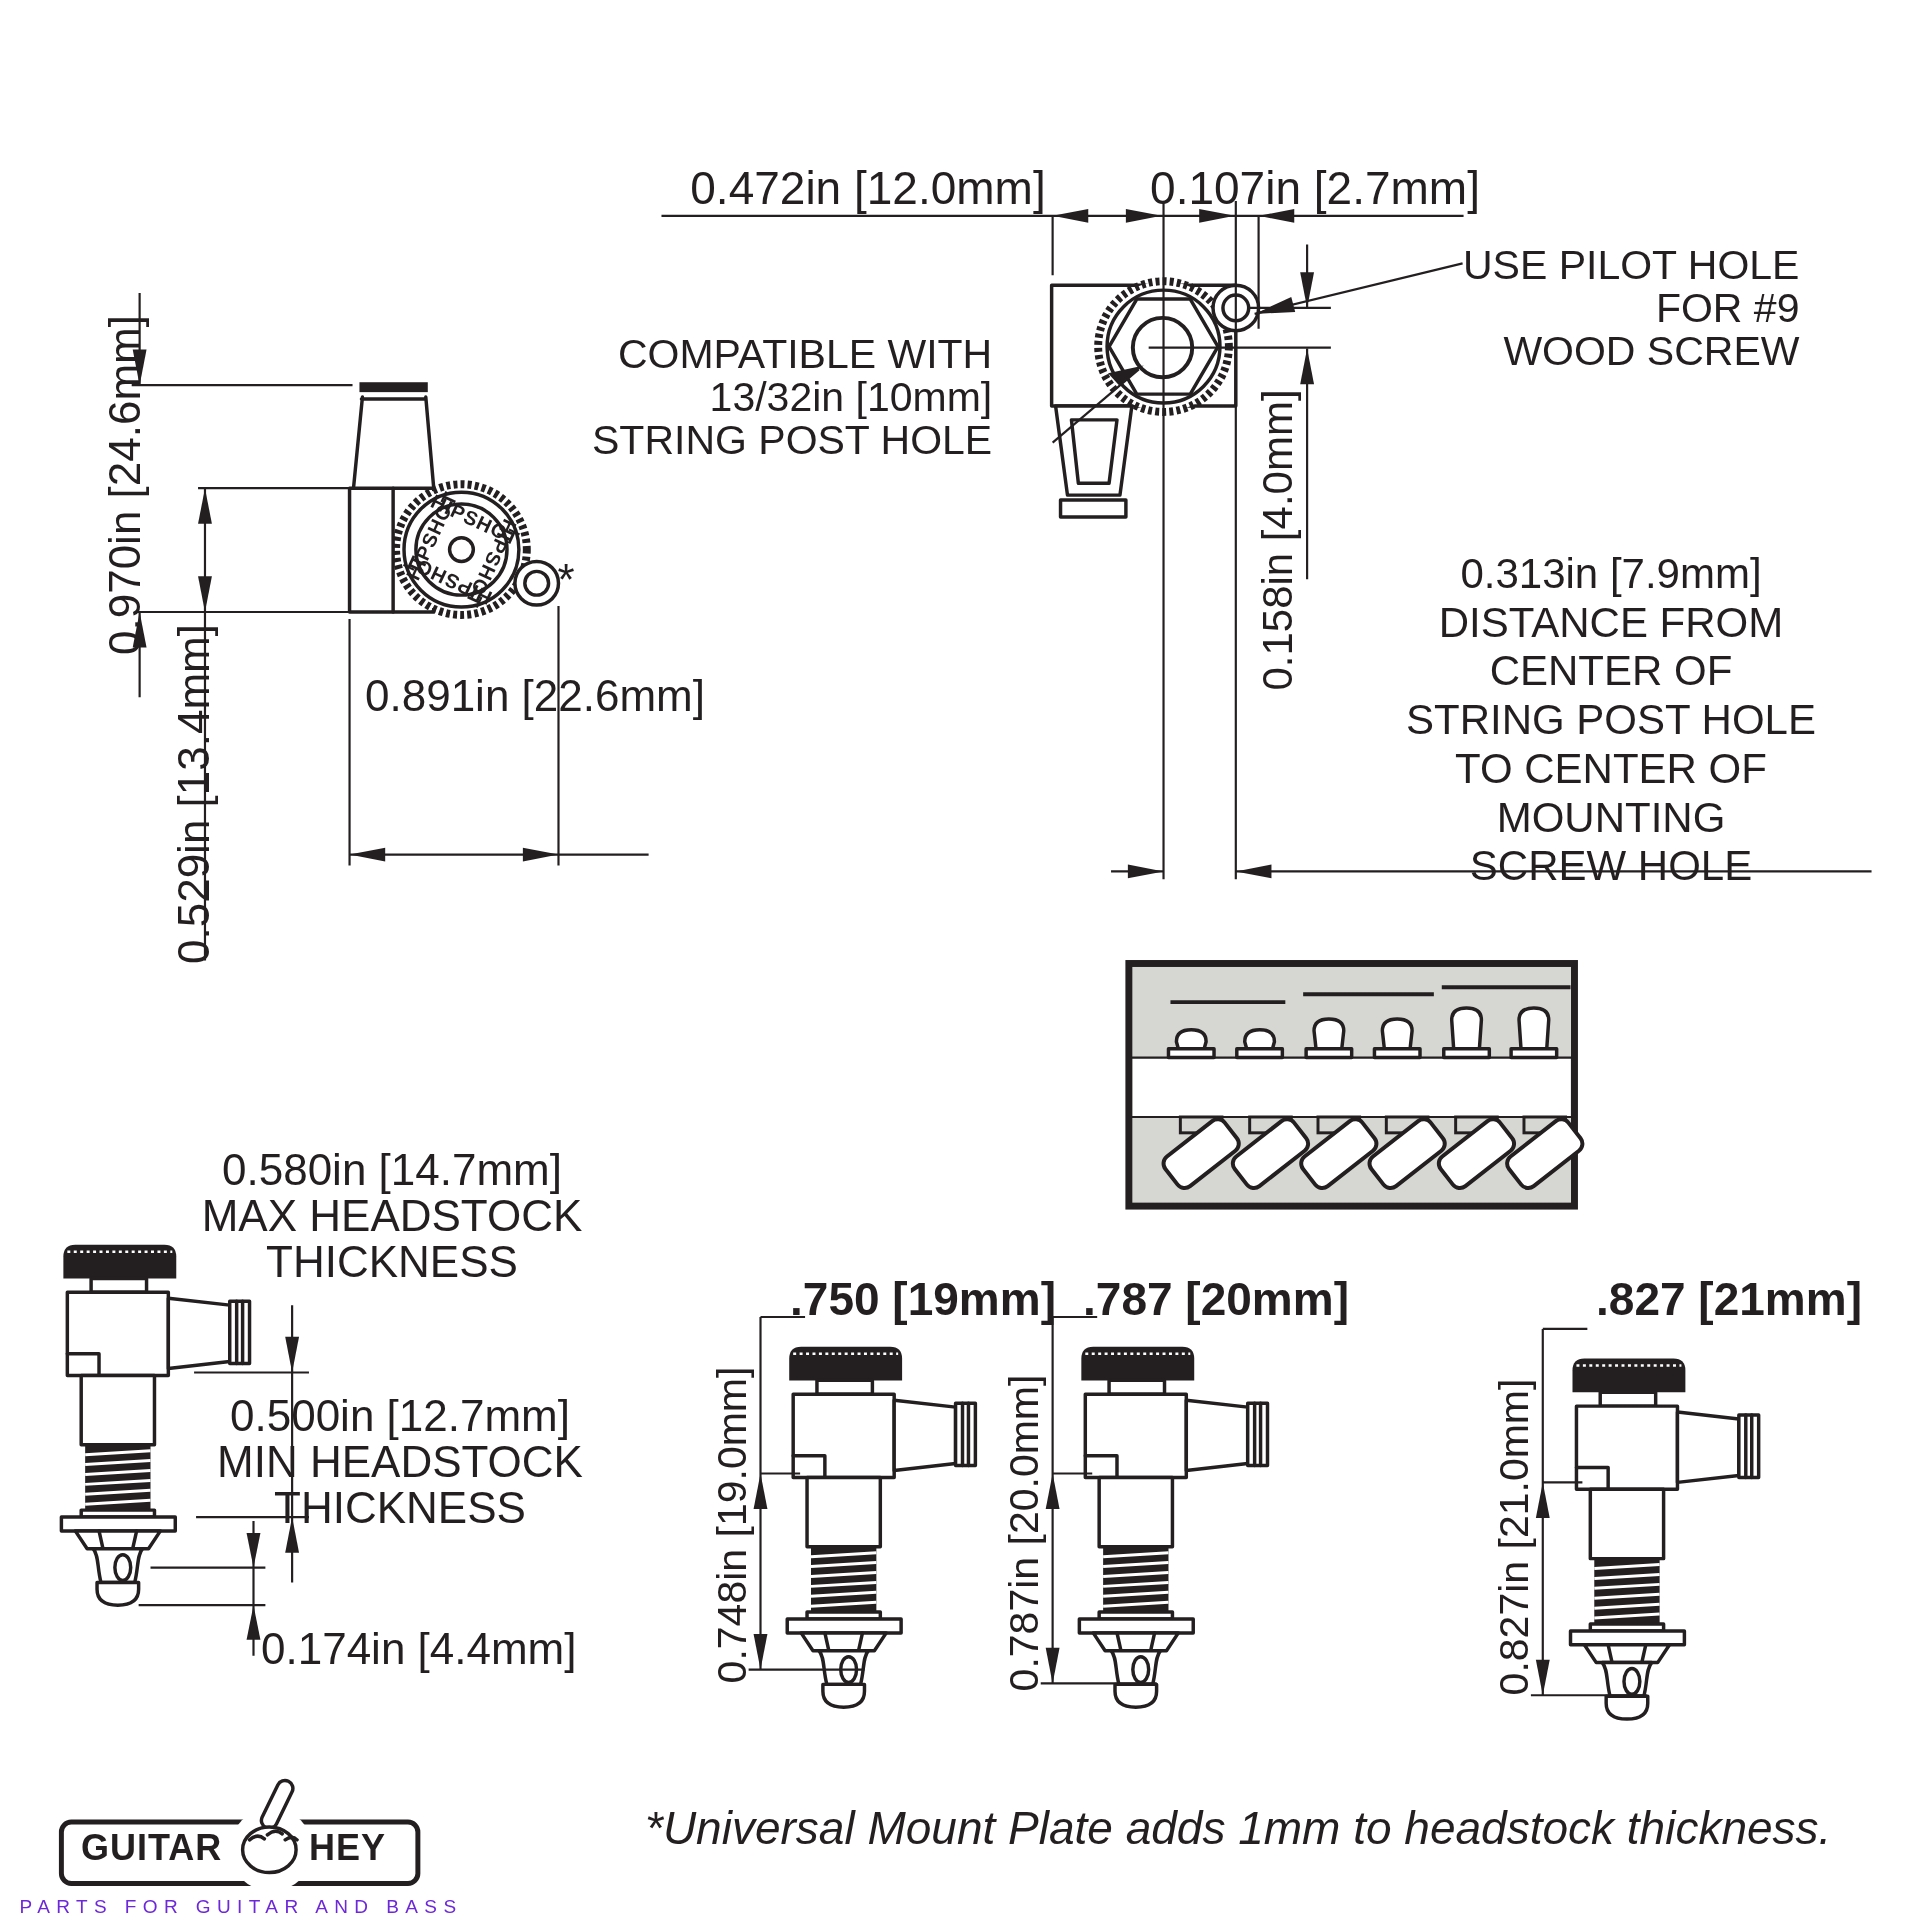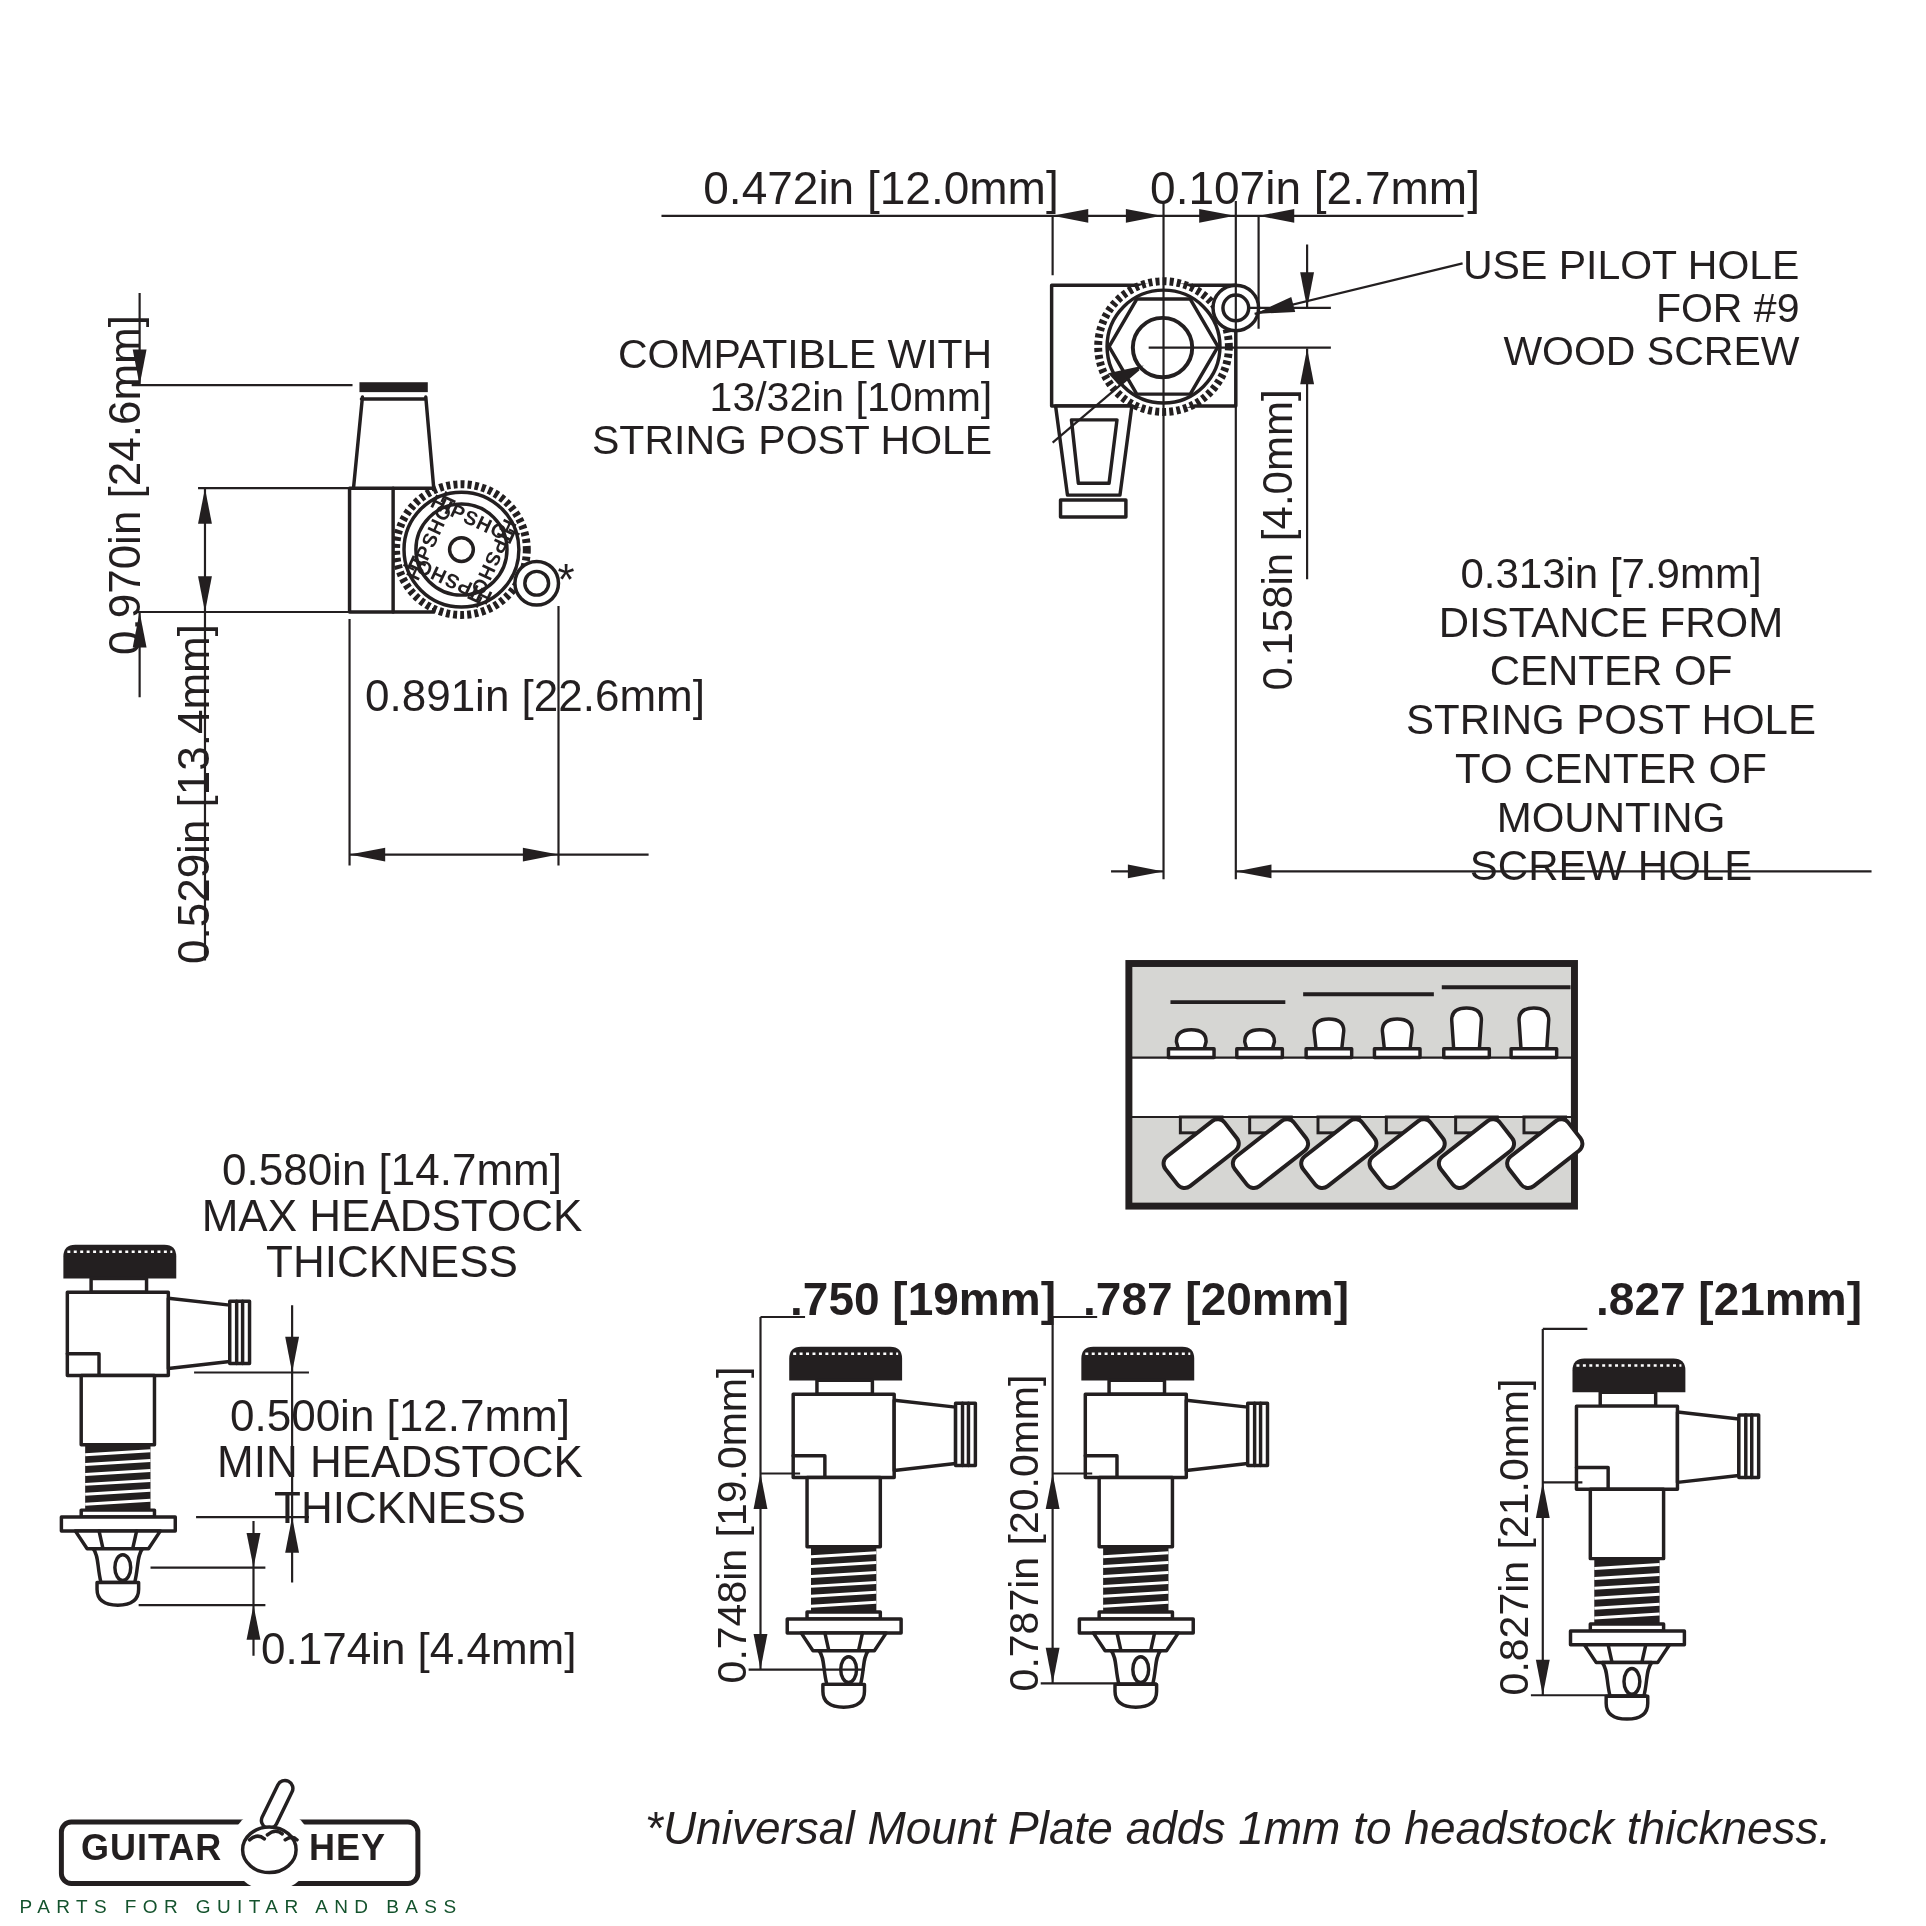--- a/index.html
+++ b/index.html
@@ -21,21 +21,21 @@
   .dim{position:absolute;white-space:nowrap;font-size:44px;line-height:1.05;
        font-family:"Liberation Sans",sans-serif;color:#231f20;}
   .center{transform:translate(-50%,-50%);}
   .rot{transform:translate(-50%,-50%) rotate(-90deg);}
   .f46{font-size:46px;} .f41{font-size:41px;} .f42{font-size:42px;} .f44{font-size:44px;}
   .bold{font-weight:bold;} .it{font-style:italic;}
   .blockC{text-align:center;white-space:nowrap;}
   .blockL{text-align:right;white-space:nowrap;}
   .lh{line-height:1.16;}
   .logoTxt{font-weight:bold;font-size:36px;letter-spacing:1px;}
-  .tagline{font-size:19px;letter-spacing:6.4px;color:#14532d;}
+  .tagline{font-size:19px;letter-spacing:6.4px;color:#6d28d9;}
 </style>
 </head>
 <body>
 
 <div class="canvas">
 
   <svg class="art" width="1927" height="1927" viewBox="0 0 1946 1946">
 
     <g>
 
@@ -222,21 +222,21 @@
       <g>
         <g transform="rotate(26 279 1824)">
           <rect x="271" y="1796" width="16" height="52" rx="8" class="lnf" stroke-width="4.5"></rect>
         </g>
         <ellipse class="lnf" cx="272" cy="1868" rx="27" ry="23" stroke-width="4.5"></ellipse>
         <path class="ln" stroke-width="4" d="M252,1858 q8,-7 15,-1 M270,1853 q8,-7 15,-1 M288,1858 q7,-5 12,0"></path>
       </g>
     </g>
   </svg>
 
-  <div class="dim f46 center" style="left:868px;top:188px;margin-left:13px;">0.472in [12.0mm]</div>
+  <div class="dim f46 center" style="left:868px;top:188px;">0.472in [12.0mm]</div>
   <div class="dim f46 center" style="left:1315px;top:188px;">0.107in [2.7mm]</div>
 
   <div class="dim f41 blockL" style="left:592px;top:333px;">
     <div>COMPATIBLE WITH</div>
     <div>13/32in [10mm]</div>
     <div>STRING POST HOLE</div>
   </div>
 
   <div class="dim f41 blockL" style="left:1463px;top:244px;">
     <div>USE PILOT HOLE</div>

